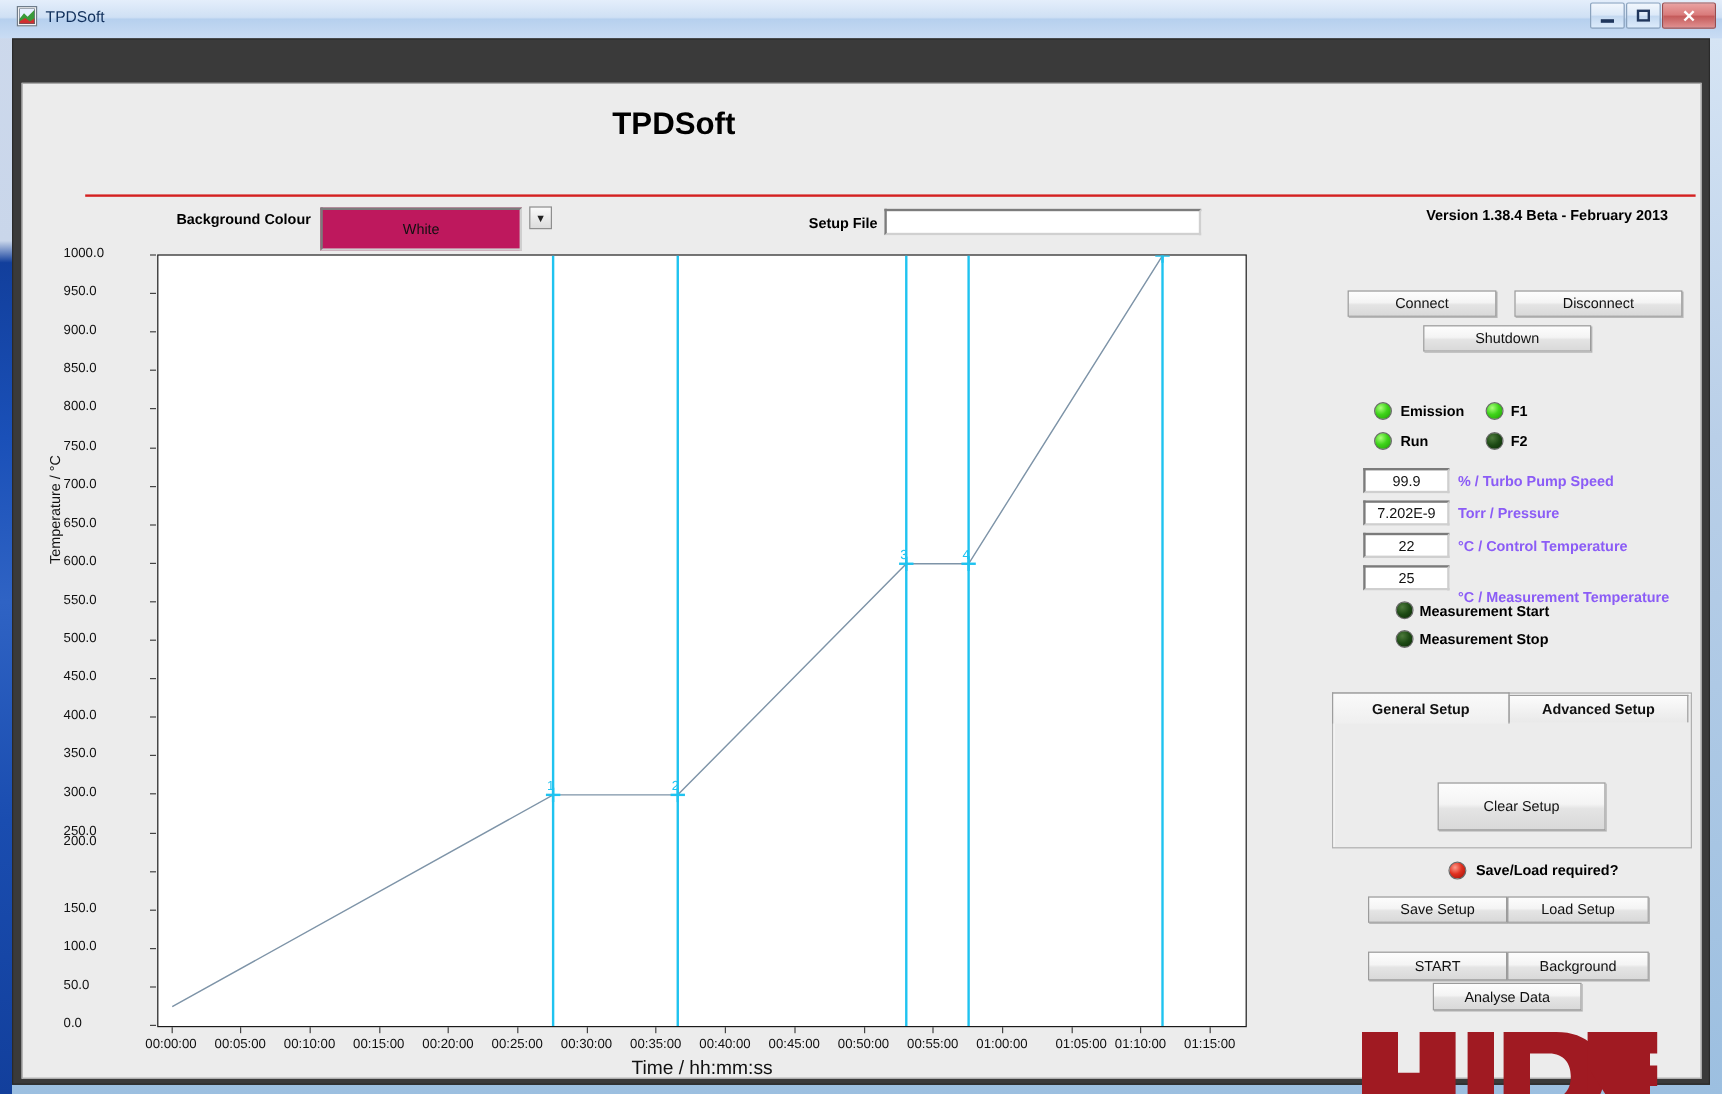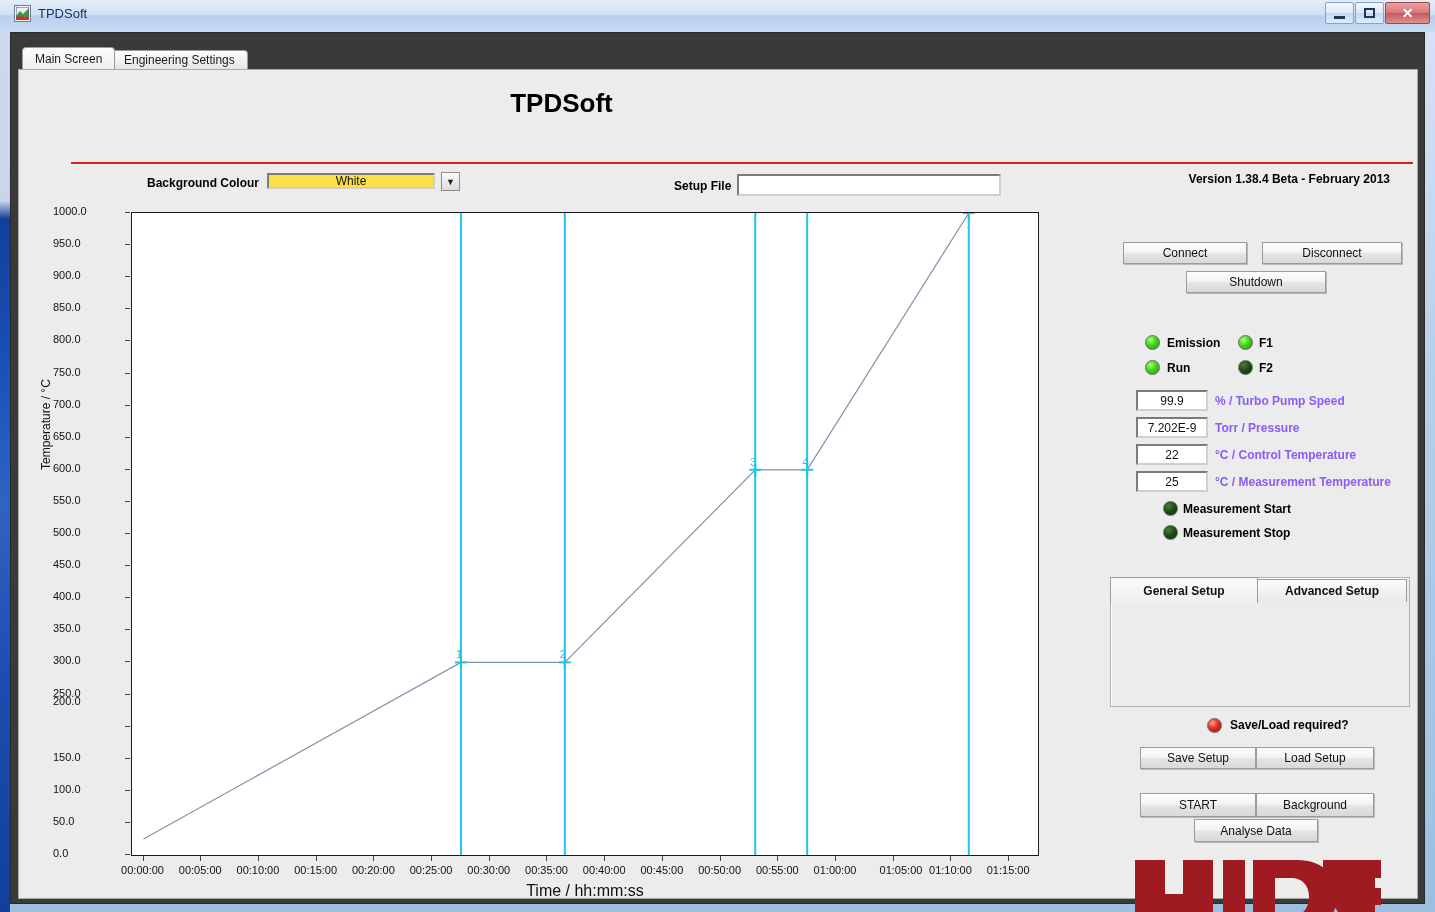--- a/index.html
+++ b/index.html
@@ -96,22 +96,22 @@
     font-size: 12px; font-weight: bold; color: #000; margin-top: 39px;
   }
   #red-rule {
     position: absolute; left: 52px; top: 92px; width: 1342px; height: 2px;
     background: #d42020;
   }
 
   
   #bg-label { position: absolute; left: 128px; top: 106px; font-size: 12px; font-weight: bold; }
   #bg-combo {
-    position: absolute; left: 248px; top: 103px; width: 168px; height: 16px;
-    background: #fde047; border: 2px inset #cfcfcf;
+    position: absolute; left: 248px; top: 103px; width: 168px; height: 36px;
+    background: #be185d; border: 2px inset #cfcfcf;
     display: flex; align-items: center; justify-content: center;
     font-size: 12px; color: #111;
   }
   #bg-combo-arrow {
     position: absolute; left: 422px; top: 102px; width: 19px; height: 19px;
     background: linear-gradient(to bottom,#fafafa,#dcdcdc);
     border: 1px solid #8e8e8e;
     display: flex; align-items: center; justify-content: center;
     font-size: 9px; color: #222;
   }
@@ -234,24 +234,20 @@
         <span class="glyph-min"></span>
       </div>
     <div class="winbtn" id="btn-max">
         <span class="glyph-max"></span>
       </div>
     <div class="winbtn" id="btn-close">✕</div>
   </div>
 
   <div id="client">
 
-    <div id="tabstrip">
-      <div class="tab" id="tab-0">Main Screen</div>
-      <div class="tab" id="tab-1">Engineering Settings</div>
-    </div>
 
     <div id="panel">
 
       <div id="app-title">TPDSoft</div>
       <div id="version">Version 1.38.4 Beta -  February 2013</div>
       <div id="red-rule"></div>
 
       <div id="bg-label">Background Colour</div>
       <div id="bg-combo">White</div>
       <div id="bg-combo-arrow">▼</div>
@@ -390,30 +386,31 @@
       <div class="led led-off" style="left:1219px;top:290px"></div>
       <div class="ledlabel" style="left:1240px;top:291px">F2</div>
 
       <div class="readout" style="left:1117px;top:320px">99.9</div>
       <div class="readout-label" style="left:1196px;top:324px">% / Turbo Pump Speed</div>
       <div class="readout" style="left:1117px;top:347px">7.202E-9</div>
       <div class="readout-label" style="left:1196px;top:351px">Torr / Pressure</div>
       <div class="readout" style="left:1117px;top:374px">22</div>
       <div class="readout-label" style="left:1196px;top:378px">°C / Control Temperature</div>
       <div class="readout" style="left:1117px;top:401px">25</div>
-      <div class="readout-label" style="left:1196px;top:405px">°C / Measurement Temperature</div>
+      <div class="readout-label" style="left:1196px;top:421px">°C / Measurement Temperature</div>
 
       <div class="led led-off" style="left:1144px;top:431px"></div>
       <div class="ledlabel" style="left:1164px;top:432px">Measurement Start</div>
       <div class="led led-off" style="left:1144px;top:455px"></div>
       <div class="ledlabel" style="left:1164px;top:456px">Measurement Stop</div>
 
       <div id="setup-group"></div>
       <div class="subtab" id="subtab-0">General Setup</div>
       <div class="subtab" id="subtab-1">Advanced Setup</div>
+      <div class="btn" id="btn-clear-setup">Clear Setup</div>
 
       <div class="led led-red" id="led-saveload" style="position:absolute"></div>
       <div class="ledlabel" id="lbl-saveload" style="position:absolute">Save/Load required?</div>
 
       <div class="btn" id="btn-save-setup">Save Setup</div>
       <div class="btn" id="btn-load-setup">Load Setup</div>
       <div class="btn" id="btn-start">START</div>
       <div class="btn" id="btn-background">Background</div>
       <div class="btn" id="btn-analyse">Analyse Data</div>
 

